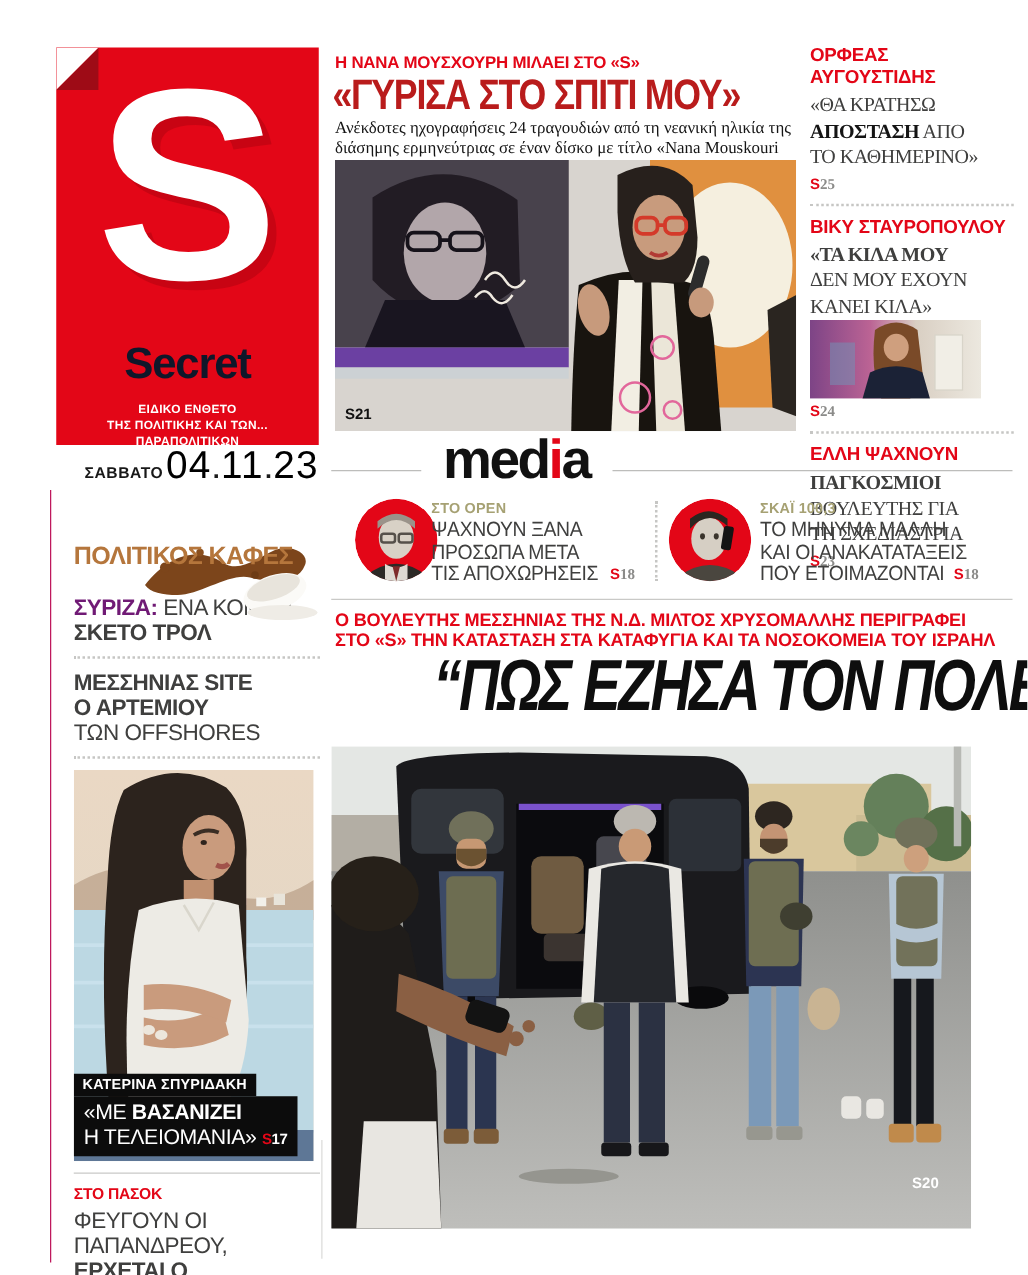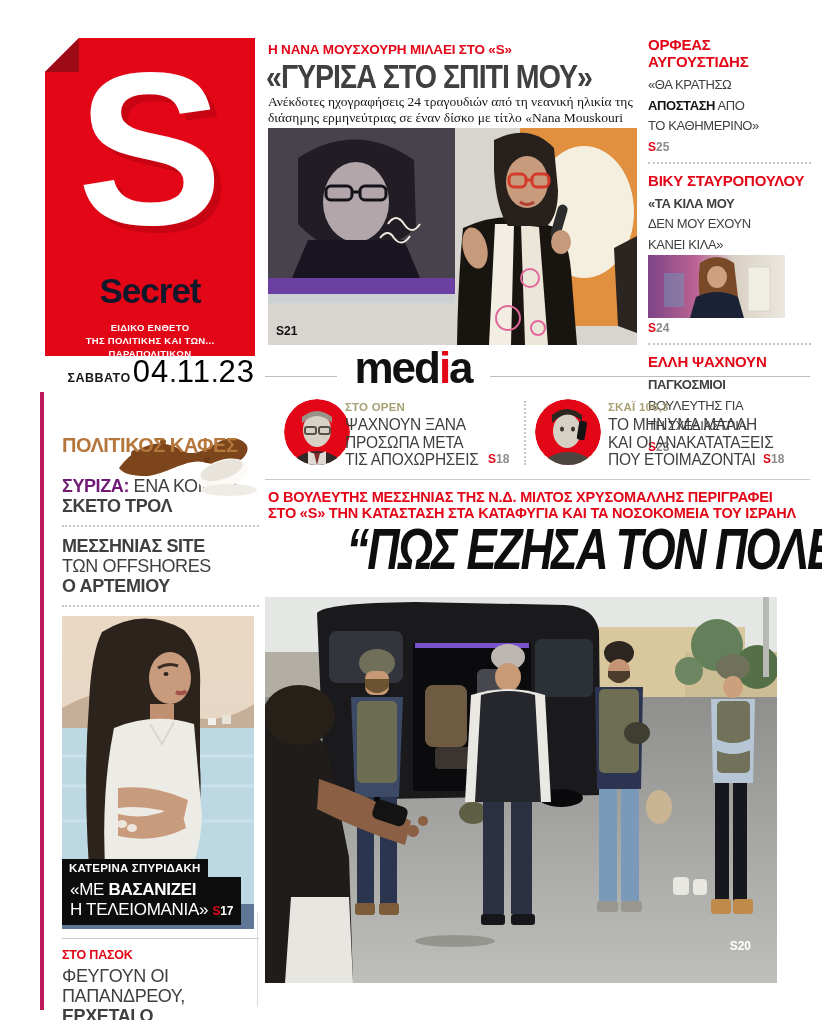--- a/index.html
+++ b/index.html
@@ -33,39 +33,39 @@
   
   .dateline{position:absolute;left:45px;top:357px;width:210px;display:flex;
             justify-content:flex-end;align-items:baseline;}
   .dateline .day{font-size:12.5px;font-weight:bold;letter-spacing:.5px;margin-right:2px;}
   .dateline .dnum{font-size:31px;line-height:30px;color:#000000;letter-spacing:1px;}
   .dateline .ddot{font-size:20px;font-weight:bold;color:#1a1a1a;margin:0 1px;}
 
   
   .kick{color:var(--red);font-weight:bold;font-size:12.5px;letter-spacing:-.2px;}
   .ref{font-weight:bold;font-size:12px;}
-  .ref .s{color:var(--red);} .ref .n{color:var(--refgray);}
+  .ref .s{color:var(--red);} .ref .n{color:var(--refgray);font-family:Liberation Serif, serif;}
   .dotrule{border-top:2px dotted #c6c6c4;height:0;}
   .solidrule{border-top:1px solid var(--rule);height:0;}
 
   
   .lead-kicker{position:absolute;left:268px;top:42px;font-size:13.5px;}
   .lead-headline{position:absolute;left:266px;top:57px;font-size:34px;font-weight:bold;
-                 letter-spacing:-1.2px;color:#404040;}
+                 letter-spacing:-1.2px;color:#b91c1c;}
   .lead-headline>span{display:block;transform:scaleX(.84);transform-origin:0 50%;white-space:nowrap;}
   .lead-deck{position:absolute;left:268px;top:94px;width:378px;font-family:"Liberation Serif",serif;
              font-size:13.5px;line-height:16px;color:#151515;}
   .lead-photo{position:absolute;left:268px;top:128px;width:369px;height:217px;overflow:hidden;}
   .photo-ref-dark{position:absolute;left:8px;bottom:7px;font-size:12px;font-weight:bold;color:#111;}
   .photo-ref-light{position:absolute;right:26px;bottom:30px;font-size:12px;font-weight:bold;color:#fff;}
 
   
   .right-col{position:absolute;left:648px;top:36px;width:163px;}
   .rc-kicker{font-size:15px;margin-bottom:5px;}
-  .rc-line{font-size:13px;line-height:20.5px;letter-spacing:-.4px;color:var(--midgray);}
+  .rc-line{font-size:16px;line-height:20.5px;letter-spacing:-.4px;color:var(--midgray);font-family:Liberation Serif, serif;}
   .rc-line .b{color:#141414;}
   .rc-ref{margin-top:3px;}
   .right-col .dotrule{margin:8px 0;}
   .rc-photo{width:137px;height:63px;margin-top:6px;overflow:hidden;}
 
   
   .media-logo{position:absolute;left:338px;top:346px;width:150px;text-align:center;
               font-size:44px;line-height:44px;font-weight:bold;letter-spacing:-2px;color:#111;}
   .media-logo .red{color:var(--red);}
   .media-line-l{position:absolute;left:265px;top:376px;width:72px;border-top:1px solid #bdbdbb;}
@@ -82,21 +82,21 @@
   
   .story-kicker{position:absolute;left:268px;font-size:14.5px;letter-spacing:-.2px;}
   .story-headline{position:absolute;left:265px;top:518px;width:545px;text-align:center;}
   .story-headline>span{display:inline-block;font-size:58px;line-height:62px;font-weight:bold;
                        font-style:italic;letter-spacing:-2.5px;color:#0e0e0e;
                        transform:scaleX(.78);transform-origin:50% 50%;white-space:nowrap;}
   .main-photo{position:absolute;left:265px;top:597px;width:512px;height:386px;overflow:hidden;}
 
   
   .left-rail{position:absolute;left:40px;top:392px;width:215px;height:618px;
-             border-left:4px solid #be185d;}
+             border-left:1px solid #be185d;}
   .rail-inner{position:relative;margin-left:18px;width:197px;}
   .coffee-art{position:absolute;right:-2px;top:-4px;width:150px;height:66px;}
   .rail-title{margin-top:42px;font-size:20px;font-weight:bold;color:var(--coffee);
               letter-spacing:-.5px;position:relative;}
   .rail-line{font-size:18px;line-height:20px;letter-spacing:-.4px;color:var(--midgray);}
   .rail-line .b{color:#701a75;}
   .rail-brief1{margin-top:19px;}
   .rail-brief2{margin-top:9px;}
   .left-rail .dotrule{margin:9px 0;}
   .left-rail .solidrule{margin:9px 0;}
@@ -413,22 +413,22 @@
 
       <div class="rail-brief1">
         <div class="rail-line"><span class="b">ΣΥΡΙΖΑ:</span><span> ΕΝΑ ΚΟΜΜΑ</span></div>
         <div class="rail-line b">ΣΚΕΤΟ ΤΡΟΛ</div>
       </div>
 
       <div class="dotrule"></div>
 
       <div class="rail-brief2">
         <div class="rail-line b">ΜΕΣΣΗΝΙΑΣ SITE</div>
+        <div class="rail-line b">Ο ΑΡΤΕΜΙΟΥ</div>
         <div class="rail-line">ΤΩΝ OFFSHORES</div>
-        <div class="rail-line b">Ο ΑΡΤΕΜΙΟΥ</div>
       </div>
 
       <div class="dotrule"></div>
 
       <figure class="rail-photo" style="margin:0;">
         <svg viewBox="0 0 192 313" width="192" height="313" preserveAspectRatio="none">
           <defs>
             <linearGradient id="ksky" x1="0" y1="0" x2="0" y2="1">
               <stop offset="0" stop-color="#ead8c4"></stop>
                 <stop offset="1" stop-color="#dfd6c6"></stop>

